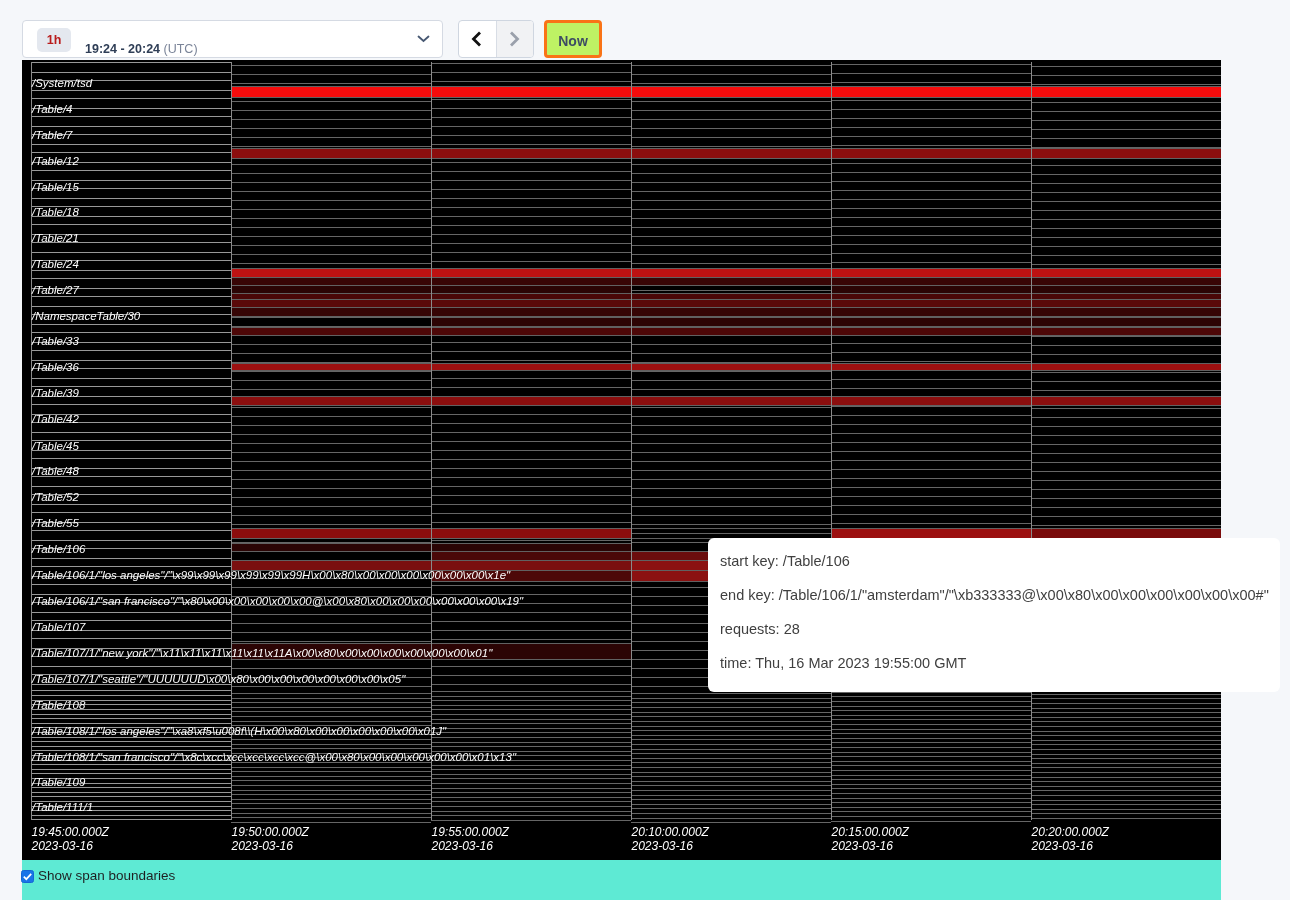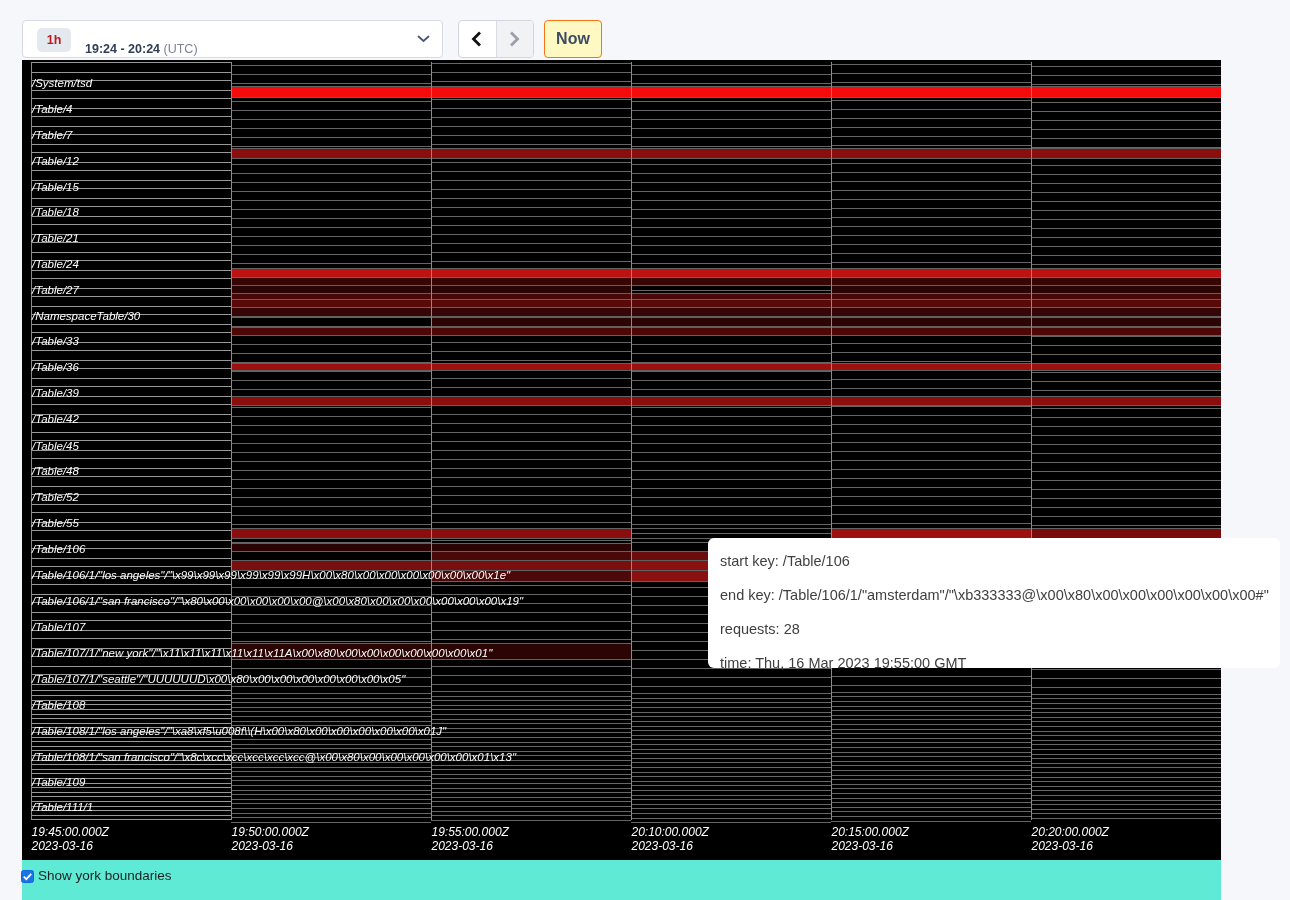--- a/index.html
+++ b/index.html
@@ -4,23 +4,23 @@
 <style>
 * { margin:0; padding:0; box-sizing:border-box; }
 html,body { width:1290px; height:900px; background:#f5f7fa; font-family:"Liberation Sans", sans-serif; overflow:hidden; position:relative; }
 .abs { position:absolute; }
 .selector { left:22px; top:20px; width:421px; height:38px; background:#fff; border:1px solid #d5dae3; border-radius:4px; }
 .badge1h { left:37px; top:28px; width:34px; height:24px; background:#e4e8ef; border-radius:5px; color:#b91c1c; font-size:12.5px; font-weight:bold; text-align:center; line-height:24px; }
 .trange { left:85px; top:42px; font-size:12.5px; font-weight:bold; color:#2f3e56; line-height:15px; }
 .trange .utc { font-weight:normal; color:#7a8498; }
 .btngroup { left:458px; top:20px; width:76px; height:38px; border:1px solid #cfd6e0; border-radius:4px; background:#fff; }
 .btnnext { left:496px; top:21px; width:37px; height:36px; background:#f1f2f4; border-left:1px solid #d8dde5; border-radius:0 3px 3px 0; }
-.btnnow { left:544px; top:20px; width:58px; height:38px; background:#fef9c3; border:1px solid #f97316; border-radius:4px; color:#3e4c63; font-size:16px; font-weight:bold; text-align:center; line-height:36px; }
+.btnnow { left:544px; top:20px; width:58px; height:38px; background:#bef264; border:3px solid #f97316; border-radius:4px; color:#3e4c63; font-size:14px; font-weight:bold; text-align:center; line-height:36px; }
 .hm { left:22px; top:60px; width:1199px; height:852px; background:#5eead4;font-style:italic; }
-.tooltip { left:708px; top:538px; width:572px; height:130px; background:#fff; border-radius:6px; color:#3f3f3f; font-size:14.5px; padding:6px 0 0 12px; line-height:34px; white-space:nowrap; }
+.tooltip { left:708px; top:538px; width:572px; height:154px; background:#fff; border-radius:6px; color:#3f3f3f; font-size:14.5px; padding:6px 0 0 12px; line-height:34px; white-space:nowrap; }
 .cblabel { left:38px; top:868px; font-size:13.5px; color:#1e2022; line-height:16px; }
 </style>
 </head>
 <body>
 <div class="abs selector"></div>
 <div class="abs badge1h">1h</div>
 <div class="abs trange">19:24 - 20:24 <span class="utc">(UTC)</span></div>
 <svg class="abs" style="left:417px;top:35px" width="13" height="8" viewBox="0 0 13 8">
     <path d="M1.5 1.5 L6.5 6 L11.5 1.5" stroke="#475872" stroke-width="1.8" fill="none" stroke-linecap="round"></path>
   </svg>
@@ -109,13 +109,13 @@
 <text x="1009.5" y="776">20:20:00.000Z</text>
 <text x="1009.5" y="790">2023-03-16</text>
 </g>
 </svg>
 </div>
 <div class="abs tooltip">start key: /Table/106<br>end key: /Table/106/1/"amsterdam"/"\xb333333@\x00\x80\x00\x00\x00\x00\x00\x00#"<br>requests: 28<br>time: Thu, 16 Mar 2023 19:55:00 GMT</div>
 <svg class="abs" style="left:21px;top:869.5px" width="13" height="13" viewBox="0 0 13 13">
     <rect x="0.5" y="0.5" width="12" height="12" rx="2" fill="#1974e8" stroke="#1566d4"></rect>
     <path d="M2.8 6.7 L5.3 9.2 L10.2 3.9" stroke="#fff" stroke-width="1.7" fill="none"></path>
   </svg>
-<div class="abs cblabel">Show york boundaries</div>
+<div class="abs cblabel">Show span boundaries</div>
 
 </body></html>

